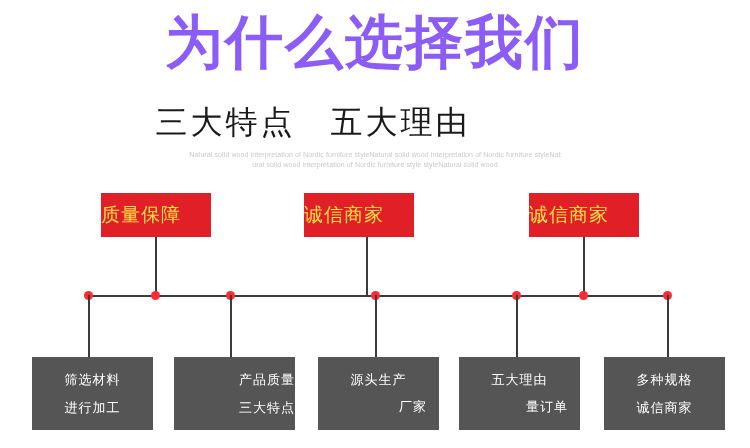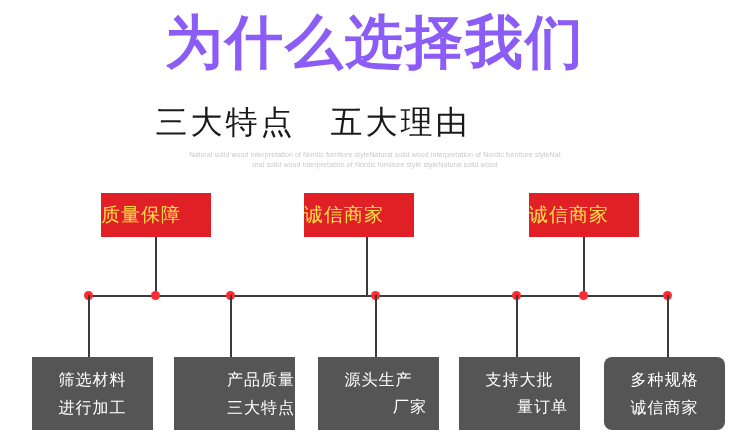--- a/index.html
+++ b/index.html
@@ -80,40 +80,40 @@
   .red-3 { left: 529px; }
 
   
   .gray-box {
     position: absolute;
     top: 357px;
     width: 121px;
     height: 73px;
     background: #555555;
     color: #ffffff;
-    font-size: 16px;
+    font-size: 13px;
     text-align: center;
     letter-spacing: 1px;
     box-sizing: border-box;
     display: flex;
     flex-direction: column;
     justify-content: center;
     align-items: center;
   }
   .gray-box .gline {
     display: block;
     line-height: 28px;
     white-space: nowrap;
   }
   .gray-box .gline.right { align-self: flex-end; padding-right: 12px; font-family: Liberation Mono, monospace; }
   .g-1 { left: 32px; }
   .g-2 { left: 174px; align-items: flex-end; }
   .g-3 { left: 318px; }
   .g-4 { left: 459px; }
-  .g-5 { left: 604px; border-radius: 8px; }
+  .g-5 { left: 604px; }
 
   
   .hline {
     position: absolute;
     left: 88px;
     top: 295px;
     width: 580px;
     height: 2px;
     background: #3b3b3b;
   }
@@ -195,21 +195,21 @@
   </div>
   <div class="gray-box g-2">
     <span class="gline">产品质量</span>
     <span class="gline">三大特点</span>
   </div>
   <div class="gray-box g-3">
     <span class="gline">源头生产</span>
     <span class="gline right">厂家</span>
   </div>
   <div class="gray-box g-4">
-    <span class="gline">支持大批</span>
+    <span class="gline">五大理由</span>
     <span class="gline right">量订单</span>
   </div>
   <div class="gray-box g-5">
     <span class="gline">多种规格</span>
     <span class="gline">诚信商家</span>
   </div>
 
 </div>
 
 </body></html>

